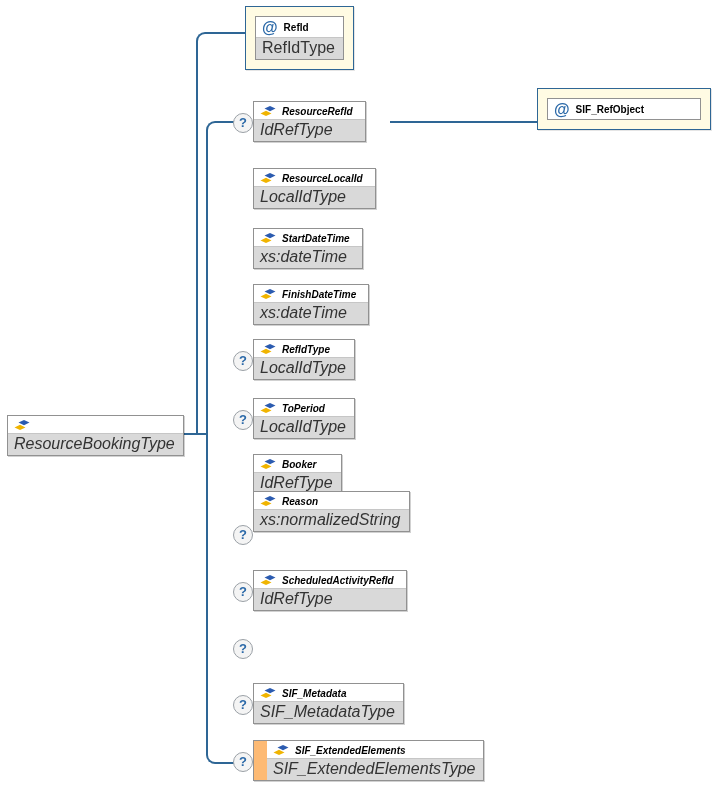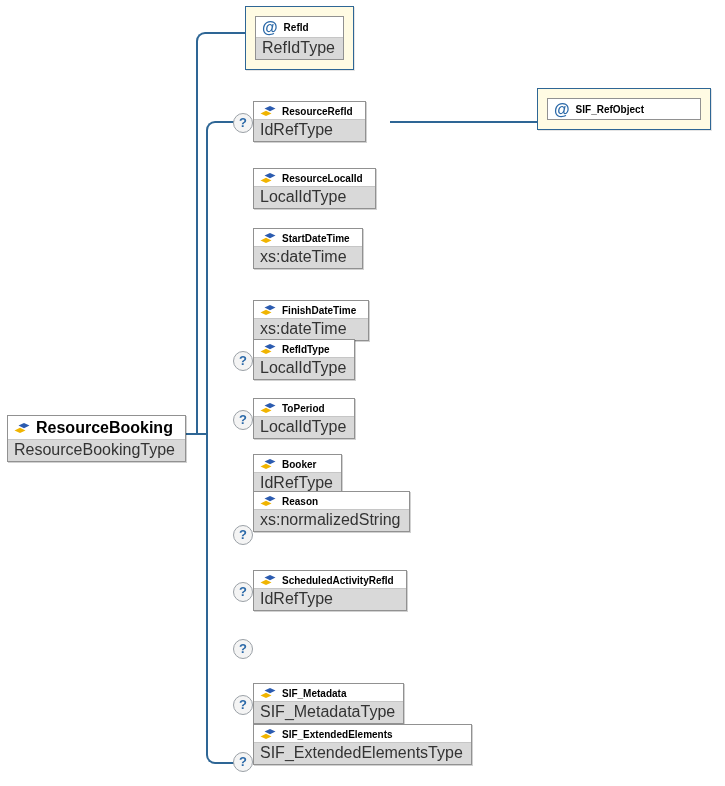--- a/index.html
+++ b/index.html
@@ -27,20 +27,21 @@
   #trunk-attr{left:196px;top:50px;height:385px;}
   #elbow-child-top{left:206px;top:121px;width:27px;height:20px;}
   #trunk-children{left:206px;top:139px;height:607px;}
   #elbow-child-bottom{left:206px;top:744px;width:31px;height:18px;}
   #line-refobject{left:390px;top:121px;width:147px;}
   
   .node{
     position:absolute;left:253px;z-index:2;background:#fdba74;
     border:1px solid var(--box-border);box-shadow:1px 1px 0 rgba(0,0,0,.18);
     white-space:nowrap;
+    font-style:italic;
   }
   .node-title{display:flex;align-items:center;gap:6px;padding:3px 12px 2px 6px;background:#fff;}
   .node-name{font-weight:bold;font-size:10px;color:#000;}
   .node-type{background:var(--subrow);border-top:1px solid #c6c6c6;font-size:16px;color:#333;padding:1px 8px 2px 6px;}
   .root-node{left:7px;top:415px;}
   .root-node .node-name{font-size:16px;}
   .el-icon{display:inline-flex;flex:0 0 auto;}
   
   .attr-box{
     position:absolute;z-index:2;background:var(--attr-fill);
@@ -75,21 +76,20 @@
   <div class="node root-node">
     <div class="node-title">
 
   <span class="el-icon">
           <svg width="16" height="12" viewBox="0 0 16 12" aria-hidden="true">
     <polygon points="4.5,3.6 10,1 15.5,3.6 10,6.2" fill="var(--icon-blue)"></polygon>
     <polygon points="0.5,8.4 6,5.8 11.5,8.4 6,11" fill="var(--icon-yellow)"></polygon>
   </svg>
         </span>
 
-      <span class="node-name">ResourceBooking</span>
     </div>
     <div class="node-type">ResourceBookingType</div>
   </div>
 
   <div class="attr-box" id="attr-refid">
     <div class="inner-box">
       <div class="node-title">
         <span class="at-marker">@</span>
         <span class="node-name">RefId</span>
       </div>
@@ -145,21 +145,21 @@
     <polygon points="4.5,3.6 10,1 15.5,3.6 10,6.2" fill="var(--icon-blue)"></polygon>
     <polygon points="0.5,8.4 6,5.8 11.5,8.4 6,11" fill="var(--icon-yellow)"></polygon>
   </svg>
         </span>
 
       <span class="node-name">StartDateTime</span>
     </div>
     <div class="node-type">xs:dateTime</div>
   </div>
 
-  <div class="node child-node" style="top: 284px; margin-top: 16px;">
+  <div class="node child-node" style="top: 284px;">
     <div class="node-title">
 
   <span class="el-icon">
           <svg width="16" height="12" viewBox="0 0 16 12" aria-hidden="true">
     <polygon points="4.5,3.6 10,1 15.5,3.6 10,6.2" fill="var(--icon-blue)"></polygon>
     <polygon points="0.5,8.4 6,5.8 11.5,8.4 6,11" fill="var(--icon-yellow)"></polygon>
   </svg>
         </span>
 
       <span class="node-name">FinishDateTime</span>
@@ -258,21 +258,21 @@
     <polygon points="0.5,8.4 6,5.8 11.5,8.4 6,11" fill="var(--icon-yellow)"></polygon>
   </svg>
         </span>
 
       <span class="node-name">SIF_Metadata</span>
     </div>
     <div class="node-type">SIF_MetadataType</div>
   </div>
 
   <div class="opt-marker" style="top: 752px;">?</div>
-  <div class="node child-node" style="top: 724px;">
+  <div class="node child-node" style="top: 740px; padding-left: 13px;">
     <div class="node-title">
 
   <span class="el-icon">
           <svg width="16" height="12" viewBox="0 0 16 12" aria-hidden="true">
     <polygon points="4.5,3.6 10,1 15.5,3.6 10,6.2" fill="var(--icon-blue)"></polygon>
     <polygon points="0.5,8.4 6,5.8 11.5,8.4 6,11" fill="var(--icon-yellow)"></polygon>
   </svg>
         </span>
 
       <span class="node-name">SIF_ExtendedElements</span>

